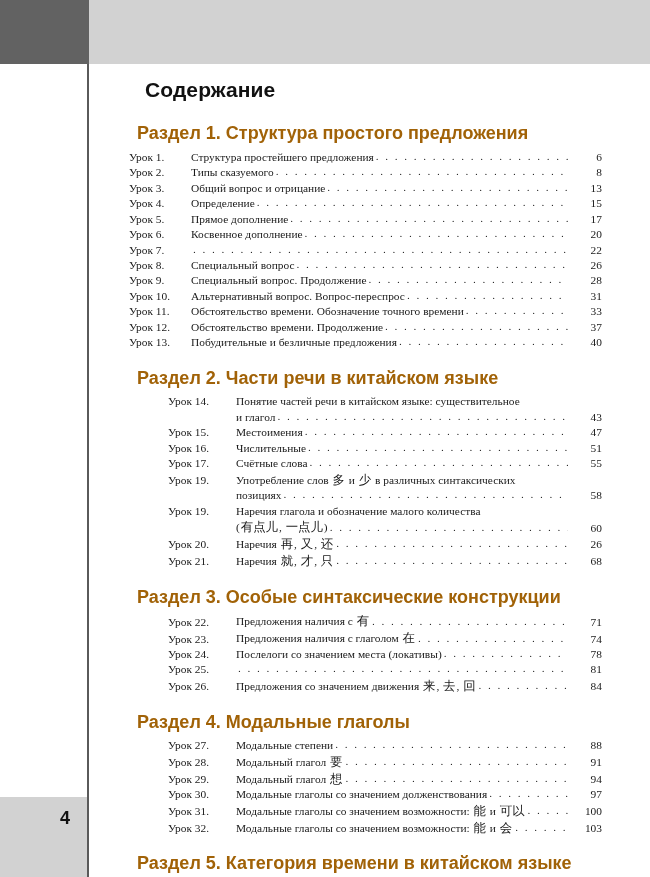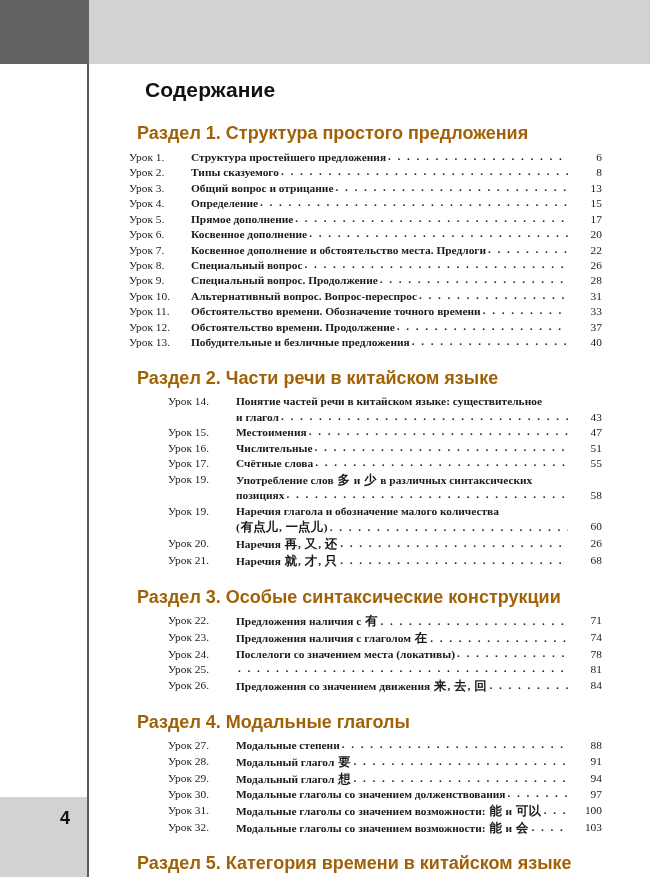--- a/index.html
+++ b/index.html
@@ -79,40 +79,40 @@
     color: #a16207;
     line-height: 1.15;
     margin: 0 0 6px 8px;
     white-space: nowrap;
   }
 
   .entries { margin: 0; }
 
   .entry {
     display: flex;
+    align-items: flex-end;
     font-size: 11.4px;
     color: #1a1a1a;
     line-height: 1.355;
   }
 
   .entry-label {
     flex: 0 0 auto;
     width: 62px;
     white-space: nowrap;
     font-size: 11.4px;
   }
   .entry-label.wide { width: 68px; margin-left: 39px; }
 
   .entry-body {
     flex: 1 1 auto;
     display: flex;
     align-items: flex-end;
     min-width: 0;
     overflow: hidden;
-    font-weight: bold;
   }
 
   .entry-text {
     flex: 0 0 auto;
     white-space: nowrap;
   }
 
   .leader {
     flex: 1 1 auto;
     overflow: hidden;
@@ -203,21 +203,20 @@
             <span class="entry-label">Урок 6.</span>
             <span class="entry-body">
               <span class="entry-text">Косвенное дополнение</span>
               <span class="leader">. . . . . . . . . . . . . . . . . . . . . . . . . . . . . . . . . . . . . . . . . . . . . . . . . . . . . . . . . . . . . . . . . . . . . . . . . . . . . . . . . . . . . . . . . . </span>
             </span>
             <span class="entry-page">20</span>
           </div>
           <div class="entry">
             <span class="entry-label">Урок 7.</span>
             <span class="entry-body">
-              <span class="entry-text">Косвенное дополнение и обстоятельство места. Предлоги</span>
               <span class="leader">. . . . . . . . . . . . . . . . . . . . . . . . . . . . . . . . . . . . . . . . . . . . . . . . . . . . . . . . . . . . . . . . . . . . . . . . . . . . . . . . . . . . . . . . . . </span>
             </span>
             <span class="entry-page">22</span>
           </div>
           <div class="entry">
             <span class="entry-label">Урок 8.</span>
             <span class="entry-body">
               <span class="entry-text">Специальный вопрос</span>
               <span class="leader">. . . . . . . . . . . . . . . . . . . . . . . . . . . . . . . . . . . . . . . . . . . . . . . . . . . . . . . . . . . . . . . . . . . . . . . . . . . . . . . . . . . . . . . . . . </span>
             </span>

